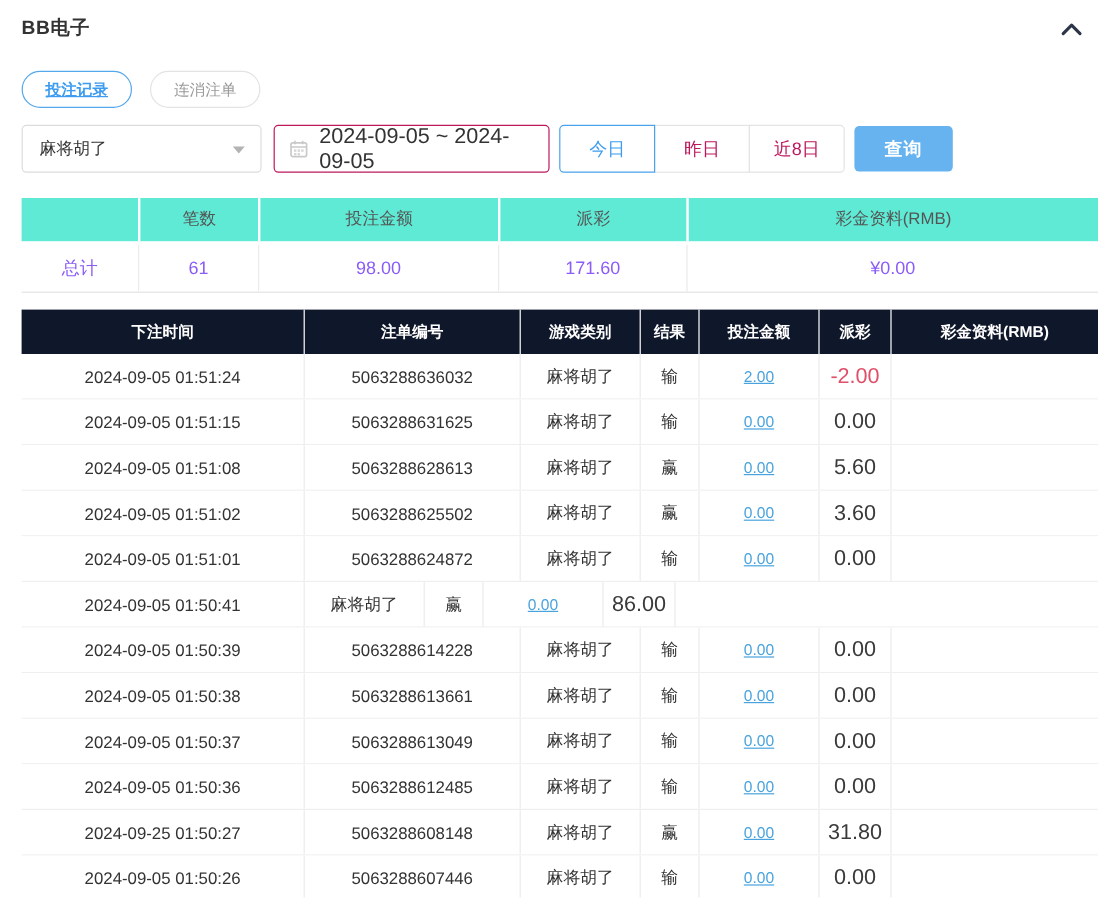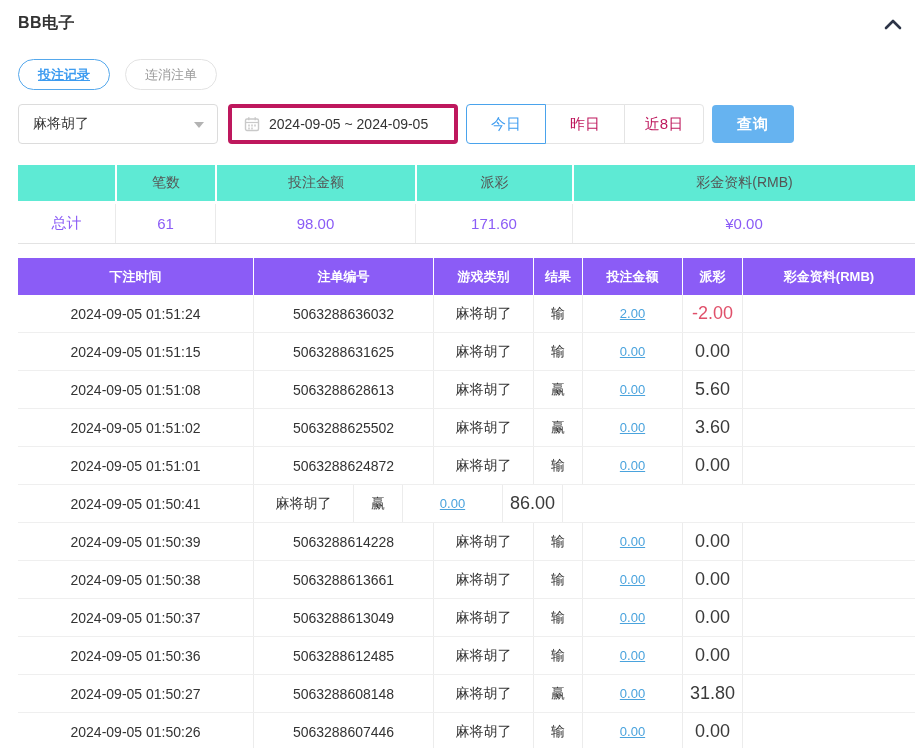--- a/index.html
+++ b/index.html
@@ -13,41 +13,41 @@
   
   .tabs { position:absolute; left:18px; top:59px; display:flex; gap:15px; }
   .tab-pill { height:31px; padding:0 19px; display:flex; align-items:center; border-radius:16px; font-size:13px; cursor:pointer; background:#fff; }
   .tab-pill.active { border:1px solid #55a8ec; color:#3e9cf0; font-weight:bold;text-decoration:underline; }
   .tab-pill.inactive { border:1px solid #e3e3e3; color:#9a9a9a; }
 
   
   .controls { position:absolute; left:18px; top:104px; display:flex; align-items:center; }
   .select-box { width:200px; height:40px; border:1px solid #dcdcdc; border-radius:4px; display:flex; align-items:center; padding:0 14px; font-size:14px; color:#333; position:relative; cursor:pointer; background:#fff; }
   .select-caret { position:absolute; right:13px; top:17px; width:0; height:0; border-left:5px solid transparent; border-right:5px solid transparent; border-top:6px solid #b3b3b3; }
-  .date-box { width:230px; height:40px; margin-left:10px; border:4px solid #be185d; border-radius:4px; display:flex; align-items:center; padding:0 12px; gap:9px; font-size:14px; color:#333; cursor:pointer; background:#fff; }
+  .date-box { width:230px; height:40px; margin-left:10px; border:1px solid #be185d; border-radius:4px; display:flex; align-items:center; padding:0 12px; gap:9px; font-size:18px; color:#333; cursor:pointer; background:#fff; }
   .seg-group { display:flex; margin-left:8px; }
   .seg-btn { width:80px; height:40px; background:#fff; border:1px solid #e4e4e4; font-size:15px; color:#be185d; cursor:pointer; margin-left:-1px; position:relative; }
   .seg-btn:first-child { border-radius:4px 0 0 4px; margin-left:0; }
   .seg-btn:last-child { border-radius:0 4px 4px 0; }
   .seg-btn.active { border:1px solid #4aa3ec; color:#3e9cf0; z-index:2; }
   .search-btn { margin-left:8px; width:82px; height:38px; background:#66b3f0; border:none; border-radius:4px; color:#fff; font-size:15px; font-weight:bold; cursor:pointer; letter-spacing:1px; }
 
   
   .summary { position:absolute; left:18px; top:165px; width:897px; }
   .summary .s-head { display:flex; height:36px; margin-bottom:3px; }
   .summary .s-head > div { background:#5eead4; display:flex; align-items:center; justify-content:center; font-size:14px; color:#555; border-left:2px solid #fff; }
   .summary .s-head > div:first-child { border-left:none; }
   .summary .s-body { display:flex; height:40px; border-bottom:1px solid #e3e3e3; }
   .summary .s-body > div { display:flex; align-items:center; justify-content:center; font-size:15px; color:#8b5cf6; border-left:1px solid #eaeaea; }
   .summary .s-body > div:first-child { border-left:none; }
   .sc0{width:97px;} .sc1{width:100px;} .sc2{width:200px;} .sc3{width:157px;} .sc4{width:343px;}
 
   
   .records { position:absolute; left:18px; top:258px; width:897px; }
-  .r-head { display:flex; height:37px; background:#8b5cf6; }
+  .r-head { display:flex; height:37px; background:#0f172a; }
   .r-head > div { display:flex; align-items:center; justify-content:center; color:#fff; font-size:13px; font-weight:bold; border-left:1px solid #fff; }
   .r-head > div:first-child { border-left:none; }
   .r-row { display:flex; height:38px; border-bottom:1px solid #efefef; background:#fff; }
   .r-row > div { display:flex; align-items:center; justify-content:center; font-size:14px; color:#333; border-left:1px solid #ececec; overflow:hidden; }
   .r-row > div:first-child { border-left:none; }
   .mc0{width:235px;} .mc1{width:180px;} .mc2{width:100px;} .mc3{width:49px;} .mc4{width:100px;} .mc5{width:60px;} .mc6{width:173px;}
   .bet-link { color:#4aa3dd; font-size:13px; text-decoration:underline; cursor:pointer; }
   .payout-val { font-size:18px; color:#3a3a3a; }
   .payout-val.negative { color:#e0506a; }
 </style>
@@ -263,21 +263,21 @@
         <div class="mc4">
           <a class="bet-link">0.00</a>
         </div>
         <div class="mc5">
           <span class="payout-val">0.00</span>
         </div>
         <div class="mc6"></div>
       </div>
 
       <div class="r-row">
-        <div class="mc0">2024-09-05 01:50:27</div>
+        <div class="mc0">2024-09-25 01:50:27</div>
         <div class="mc1">5063288608148</div>
         <div class="mc2">麻将胡了</div>
         <div class="mc3">赢</div>
         <div class="mc4">
           <a class="bet-link">0.00</a>
         </div>
         <div class="mc5">
           <span class="payout-val">31.80</span>
         </div>
         <div class="mc6"></div>

